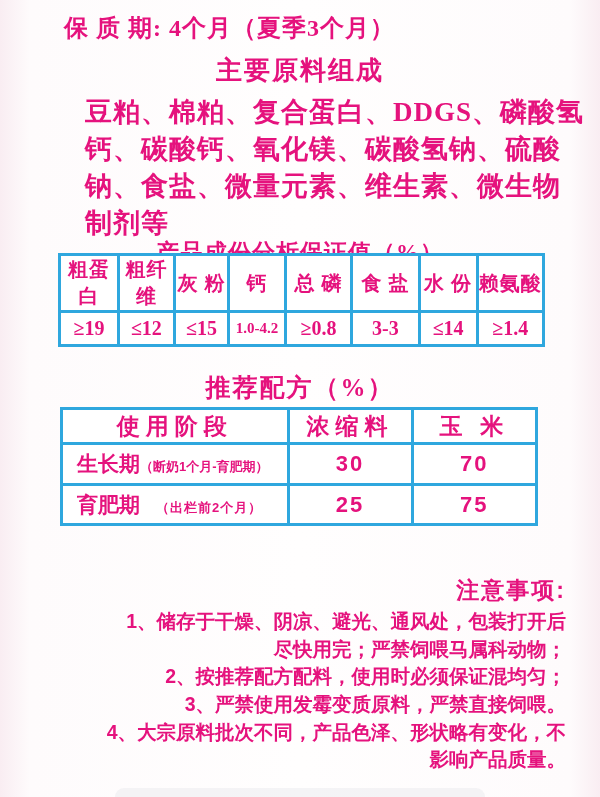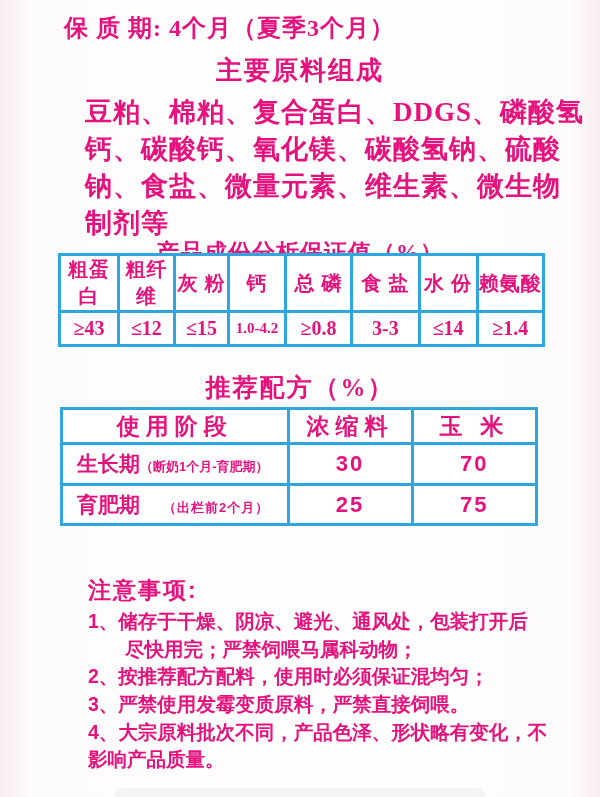--- a/index.html
+++ b/index.html
@@ -50,30 +50,30 @@
   .formula{left:60px;top:407px;width:478px;}
   .formula th{height:32px;font-size:23px;font-weight:bold;letter-spacing:6px;}
   .formula tr.frow1{height:41px;}
   .formula tr.frow2{height:40px;}
   .stage-cell{
     text-align:left;padding-left:14px;
     font-family:"Liberation Sans","DejaVu Sans",sans-serif;font-weight:bold;
   }
   .stage-main{font-size:21px;}
   .stage-note{font-size:13px;}
-  .formula tr.frow2 .stage-note{margin-left:23px;letter-spacing:1px;}
+  .formula tr.frow2 .stage-note{margin-left:16px;letter-spacing:1px;}
   .num-cell{
     font-family:"Liberation Sans","DejaVu Sans",sans-serif;
     font-weight:bold;font-size:22px;letter-spacing:2px;
   }
   
   .notes{
     position:absolute;left:88px;top:575px;width:478px;
     font-family:"Liberation Sans","DejaVu Sans",sans-serif;
-    font-weight:bold;color:var(--pink);
+    font-weight:bold;color:var(--pink);text-align:right;
   }
   .notes-title{font-size:23px;letter-spacing:2px;height:33px;line-height:30px;}
   .note-line{font-size:19.5px;height:27.7px;line-height:27.7px;white-space:nowrap;}
   .note-line.indent{padding-left:37px;}
   
   .bag-bottom{
     position:absolute;left:115px;right:115px;bottom:0;height:9px;
     background:#e9e9ed;opacity:.5;border-radius:9px 9px 0 0;
   }
 </style>
@@ -111,21 +111,21 @@
         <th>粗蛋白</th>
         <th>粗纤维</th>
         <th>灰 粉</th>
         <th>钙</th>
         <th>总 磷</th>
         <th>食 盐</th>
         <th>水 份</th>
         <th>赖氨酸</th>
       </tr>
       <tr>
-        <td>≥43</td>
+        <td>≥19</td>
         <td>≤12</td>
         <td>≤15</td>
         <td class="tight">1.0-4.2</td>
         <td>≥0.8</td>
         <td>3-3</td>
         <td>≤14</td>
         <td>≥1.4</td>
       </tr>
     </tbody>
   </table>

